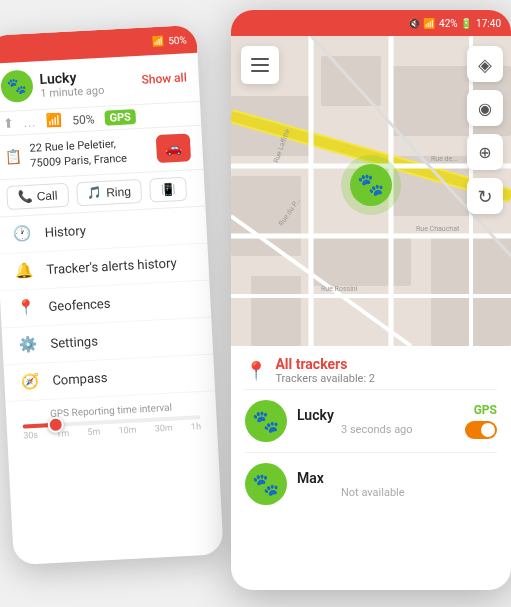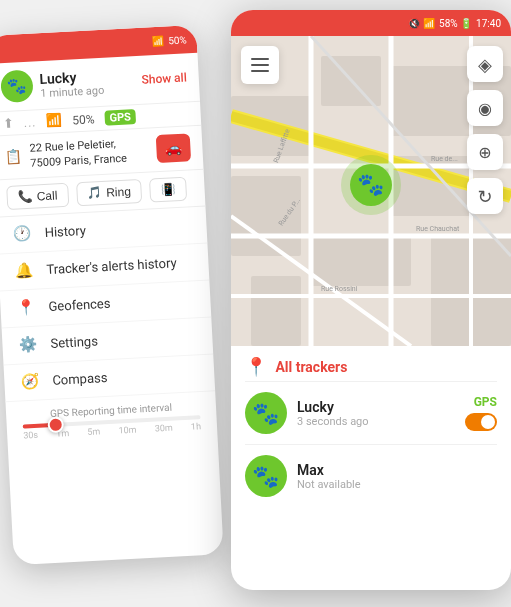--- a/index.html
+++ b/index.html
@@ -322,21 +322,21 @@
       gap: 10px;
     }
     .tracker-avatar-lg {
       width: 42px; height: 42px;
       background: #6ec72d;
       border-radius: 50%;
       display: flex; align-items: center; justify-content: center;
       font-size: 22px;
     }
     .tracker-list-name { font-size: 14px; font-weight: 600; color: #222; }
-    .tracker-list-time { font-size: 11px; color: #aaa; }
+    .tracker-list-time { font-size: 11px; color: #aaa; margin-left: 44px; }
     .tracker-list-right { display: flex; flex-direction: column; align-items: flex-end; gap: 4px; }
     .gps-label { color: #6ec72d; font-size: 12px; font-weight: 700; }
     .toggle-on {
       width: 32px; height: 18px;
       background: #f07c00;
       border-radius: 9px;
       position: relative;
     }
     .toggle-on::after {
       content: '';
@@ -439,21 +439,21 @@
       <span>30m</span>
       <span>1h</span>
     </div>
   </div>
 </div>
 
 <div class="phone-front">
   <div class="front-status-bar">
     <span>🔇</span>
     <span>📶</span>
-    <span>58%</span>
+    <span>42%</span>
     <span>🔋</span>
     <span>17:40</span>
   </div>
 
   <div class="map-area">
 
     <svg class="map-svg" viewBox="0 0 280 310" xmlns="http://www.w3.org/2000/svg">
 
       <rect width="280" height="310" fill="#e8e0d8"></rect>
 
@@ -517,20 +517,21 @@
         </div>
       </div>
     </div>
   </div>
 
   <div class="trackers-panel">
     <div class="all-trackers-header">
       <span class="tracker-pin">📍</span>
       <div>
         <div class="all-trackers-title">All trackers</div>
+        <div class="trackers-available">Trackers available: 2</div>
       </div>
     </div>
 
     <div class="tracker-list-item">
       <div class="tracker-list-left">
         <div class="tracker-avatar-lg">
           <span>🐾</span>
         </div>
         <div>
           <div class="tracker-list-name">Lucky</div>

